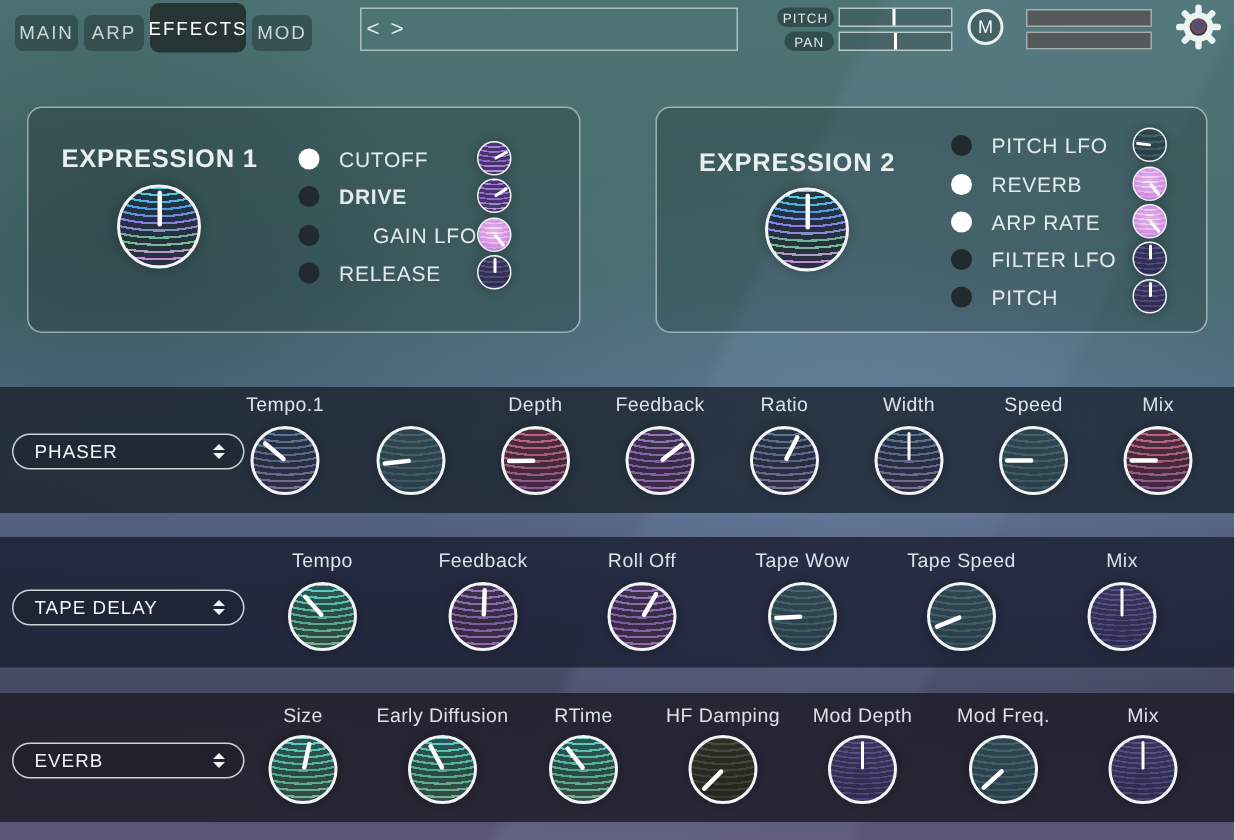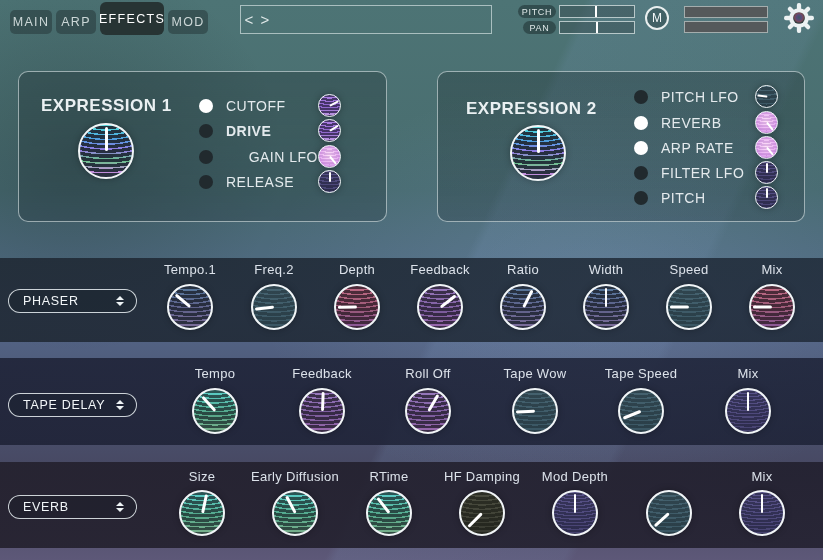--- a/index.html
+++ b/index.html
@@ -36,21 +36,21 @@
   .xtitle{position:absolute;font-size:17px;font-weight:bold;color:#eaf0f2;letter-spacing:0.5px;white-space:nowrap;}
   .xrow{position:absolute;display:flex;align-items:center;height:23px;}
   .dot{width:14px;height:14px;border-radius:50%;background:#212a2e;flex:none;cursor:pointer;}
   .dot.on{background:#ffffff;}
   .xlabel{flex:1;margin-left:13px;font-size:14px;color:#e4eaed;letter-spacing:0.5px;white-space:nowrap;}
   
   .fxrow{position:absolute;left:0;width:823px;}
   #row-phaser{top:258px;height:84px;background:linear-gradient(90deg,rgba(31,40,51,0.88),rgba(28,38,51,0.80));}
   #row-tape{top:358px;height:87px;background:linear-gradient(90deg,rgba(30,34,54,0.88),rgba(27,32,52,0.82));}
   #row-everb{top:462px;height:86px;background:linear-gradient(90deg,rgba(36,33,46,0.92),rgba(32,30,44,0.86));}
-  .fxsel{position:absolute;left:8px;width:129px;height:24px;border:1.5px solid rgba(235,242,244,0.85);border-radius:12px;
+  .fxsel{position:absolute;left:8px;width:155px;height:24px;border:1.5px solid rgba(235,242,244,0.85);border-radius:12px;
     display:flex;align-items:center;justify-content:space-between;background:rgba(15,23,31,0.25);color:#f2f6f8;
     font-size:12.5px;letter-spacing:0.7px;padding:0 12px 0 14px;box-sizing:border-box;cursor:pointer;}
   .chev{display:flex;flex-direction:column;gap:2px;}
   .chev i{display:block;width:0;height:0;border-left:4.5px solid transparent;border-right:4.5px solid transparent;}
   .chev .up{border-bottom:4.5px solid #eef3f5;}
   .chev .dn{border-top:4.5px solid #eef3f5;}
   .klabel{position:absolute;width:130px;text-align:center;font-size:13px;color:#dce2ea;letter-spacing:0.3px;white-space:nowrap;}
   
   .knob{position:absolute;border-radius:50%;border:2px solid #f1f5f7;box-sizing:border-box;cursor:pointer;
     box-shadow:0 0 7px rgba(0,0,0,0.28);}
@@ -230,21 +230,20 @@
       <span>PHASER</span>
       <span class="chev">
           <i class="up"></i>
           <i class="dn"></i>
         </span>
     </div>
     <div class="klabel" style="left:125px;top:4px;">Tempo.1</div>
     <div class="knob k46 kf-slate" style="left:167px;top:26px;">
       <div class="ptr" style="transform: rotate(-50deg);"></div>
       </div>
-    <div class="klabel" style="left:209px;top:4px;">Freq.2</div>
     <div class="knob k46 kf-tealdark" style="left:251px;top:26px;">
       <div class="ptr" style="transform: rotate(-96deg);"></div>
       </div>
     <div class="klabel" style="left:292px;top:4px;">Depth</div>
     <div class="knob k46 kf-maroon" style="left:334px;top:26px;">
       <div class="ptr" style="transform: rotate(-91deg);"></div>
       </div>
     <div class="klabel" style="left:375px;top:4px;">Feedback</div>
     <div class="knob k46 kf-violet" style="left:417px;top:26px;">
       <div class="ptr" style="transform: rotate(52deg);"></div>
@@ -322,20 +321,21 @@
       <div class="ptr" style="transform: rotate(-38deg);"></div>
       </div>
     <div class="klabel" style="left:417px;top:7px;">HF Damping</div>
     <div class="knob k46 kf-olive" style="left:459px;top:28px;">
       <div class="ptr" style="transform: rotate(-135deg);"></div>
       </div>
     <div class="klabel" style="left:510px;top:7px;">Mod Depth</div>
     <div class="knob k46 kf-indigo" style="left:552px;top:28px;">
       <div class="ptr" style="transform: rotate(0deg);"></div>
       </div>
+    <div class="klabel" style="left:604px;top:7px;">Mod Freq.</div>
     <div class="knob k46 kf-tealdark" style="left:646px;top:28px;">
       <div class="ptr" style="transform: rotate(-132deg);"></div>
       </div>
     <div class="klabel" style="left:697px;top:7px;">Mix</div>
     <div class="knob k46 kf-indigo" style="left:739px;top:28px;">
       <div class="ptr" style="transform: rotate(0deg);"></div>
       </div>
   </div>
 </div>
 

